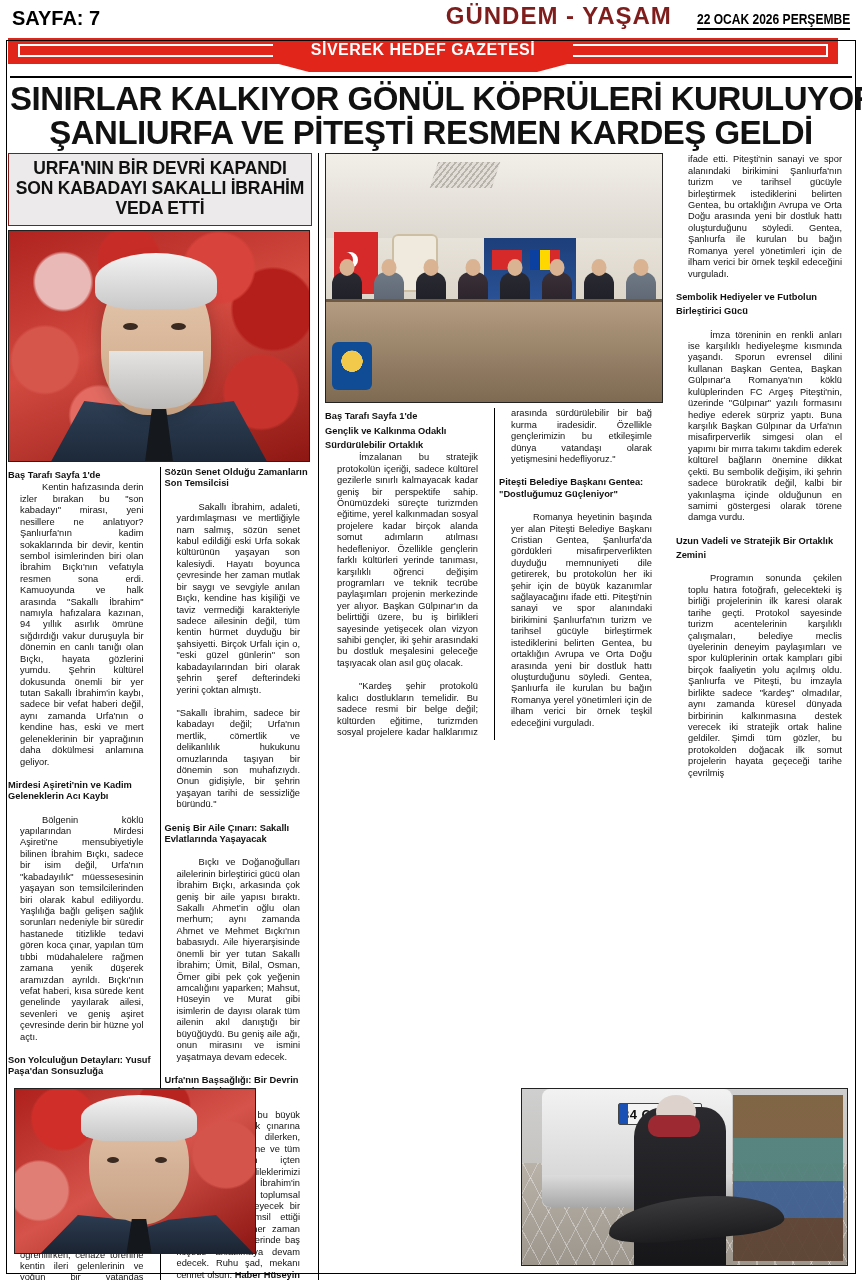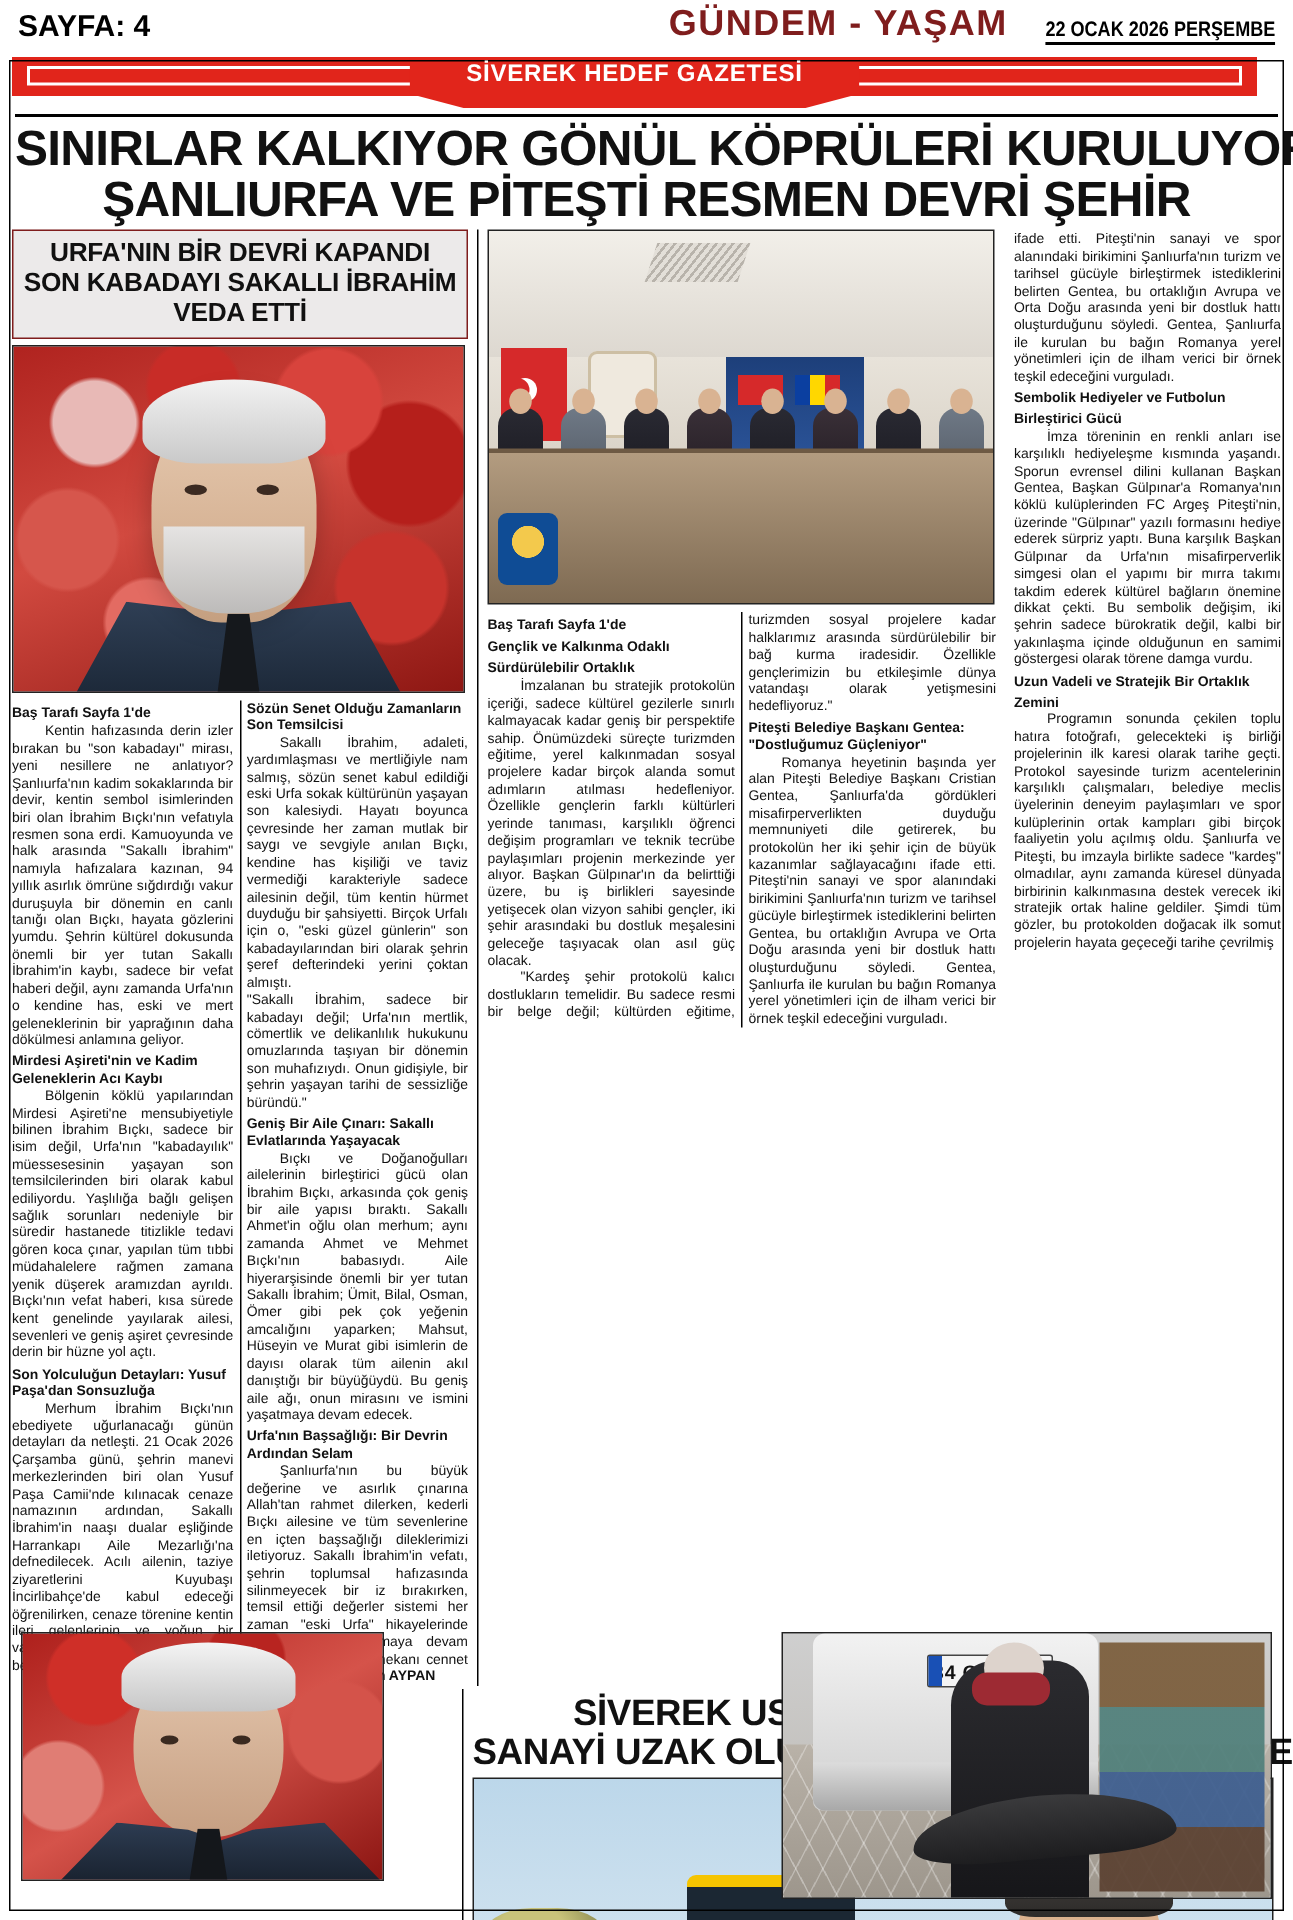--- a/index.html
+++ b/index.html
@@ -400,21 +400,21 @@
   .kicker {
     font-size: 9.3px;
     font-weight: bold;
     line-height: 1.22;
     margin: 3px 0 0 0;
   }
   .para {
     font-size: 9.3px;
     line-height: 1.23;
     text-align: justify;
-    margin: 0;
+    margin: 12px;
     hyphens: auto;
   }
   .para.indent { text-indent: 22px; }
   .para.first { margin-top: 1px; }
   .bold-inline { font-weight: bold; }
 
   .two-col {
     column-count: 2;
     column-gap: 9px;
     column-rule: 1px solid #000;
@@ -443,38 +443,38 @@
     border: 1px solid #000;
     pointer-events: none;
   }
 </style>
 </head>
 <body>
 
 <div class="page">
 
   <div class="masthead">
-    <div class="masthead-left">SAYFA: 4</div>
+    <div class="masthead-left">SAYFA: 7</div>
     <div class="masthead-center">GÜNDEM - YAŞAM</div>
     <div class="masthead-right">22 OCAK 2026 PERŞEMBE</div>
   </div>
 
   <div class="banner-wrap">
     <div class="banner"></div>
     <div class="banner-rule-left"></div>
     <div class="banner-rule-right"></div>
     <div class="banner-tab"></div>
     <div class="banner-title">SİVEREK HEDEF GAZETESİ</div>
   </div>
 
   <div class="top-rule"></div>
 
   <div class="lead-headline">
     <div class="l1">SINIRLAR KALKIYOR GÖNÜL KÖPRÜLERİ KURULUYOR</div>
-    <div class="l2">ŞANLIURFA VE PİTEŞTİ RESMEN DEVRİ ŞEHİR</div>
+    <div class="l2">ŞANLIURFA VE PİTEŞTİ RESMEN KARDEŞ GELDİ</div>
   </div>
 
   <div class="main-grid">
 
     <div class="col-left">
       <div class="subhead-box">
         <div>URFA'NIN BİR DEVRİ KAPANDI</div>
         <div>SON KABADAYI SAKALLI İBRAHİM</div>
         <div>VEDA ETTİ</div>
       </div>

